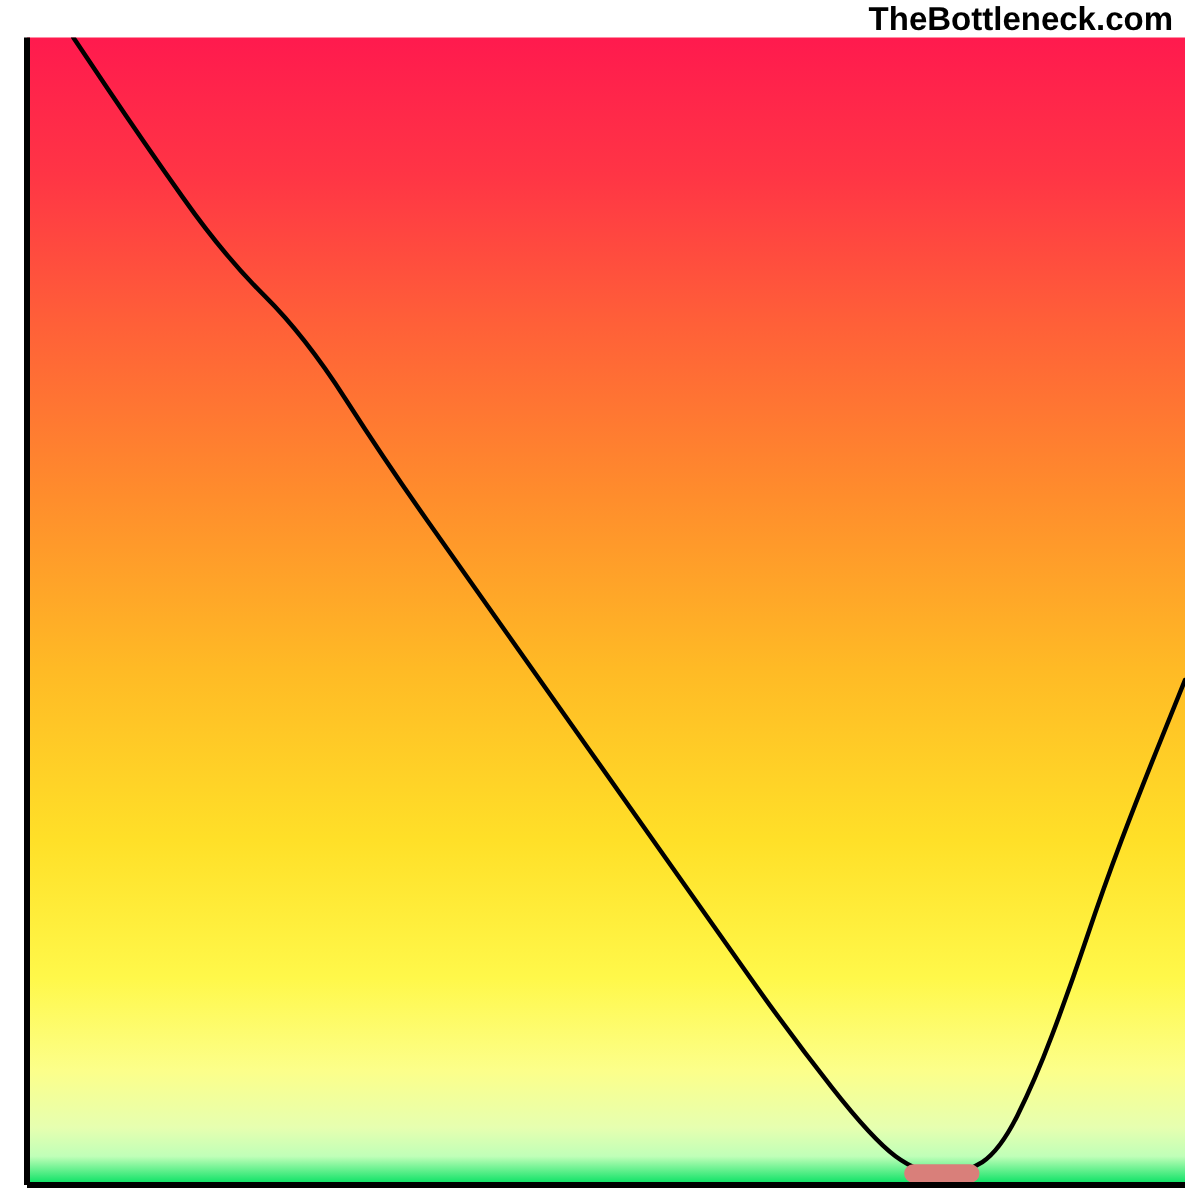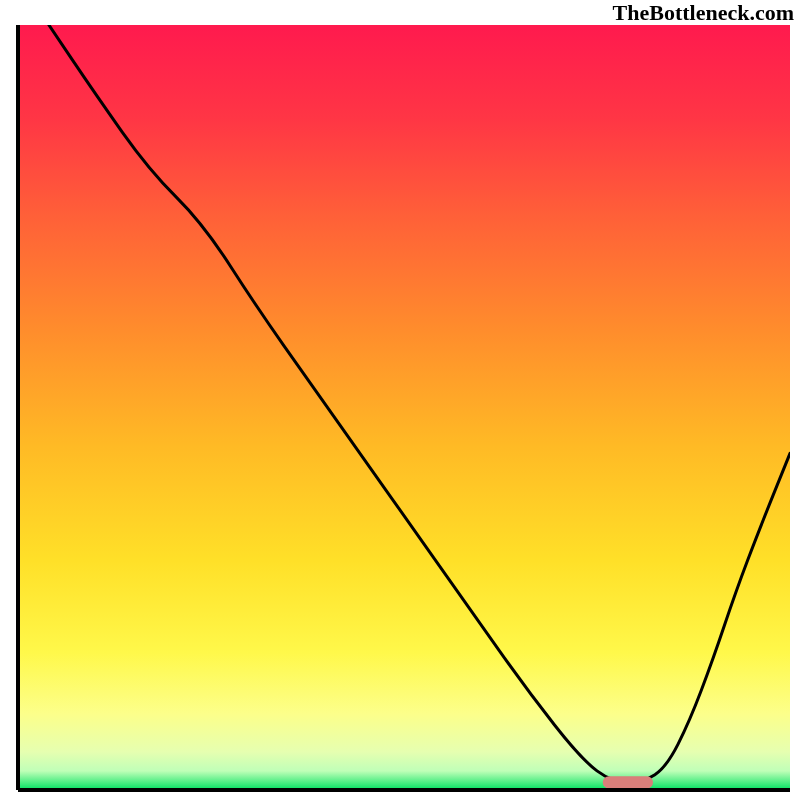--- a/index.html
+++ b/index.html
@@ -12,26 +12,25 @@
     overflow: hidden;
   }
   .root {
     position: relative;
     width: 800px;
     height: 800px;
   }
   .watermark {
     position: absolute;
     top: 0px;
-    right: 6px;
+    right: 18px;
     font-size: 22px;
     font-weight: bold;
     color: #000000;
     letter-spacing: 0px;
-    font-family: Liberation Serif, serif;
   }
   svg.chart {
     position: absolute;
     left: 0;
     top: 0;
     width: 800px;
     height: 800px;
   }
 </style>
 </head>

